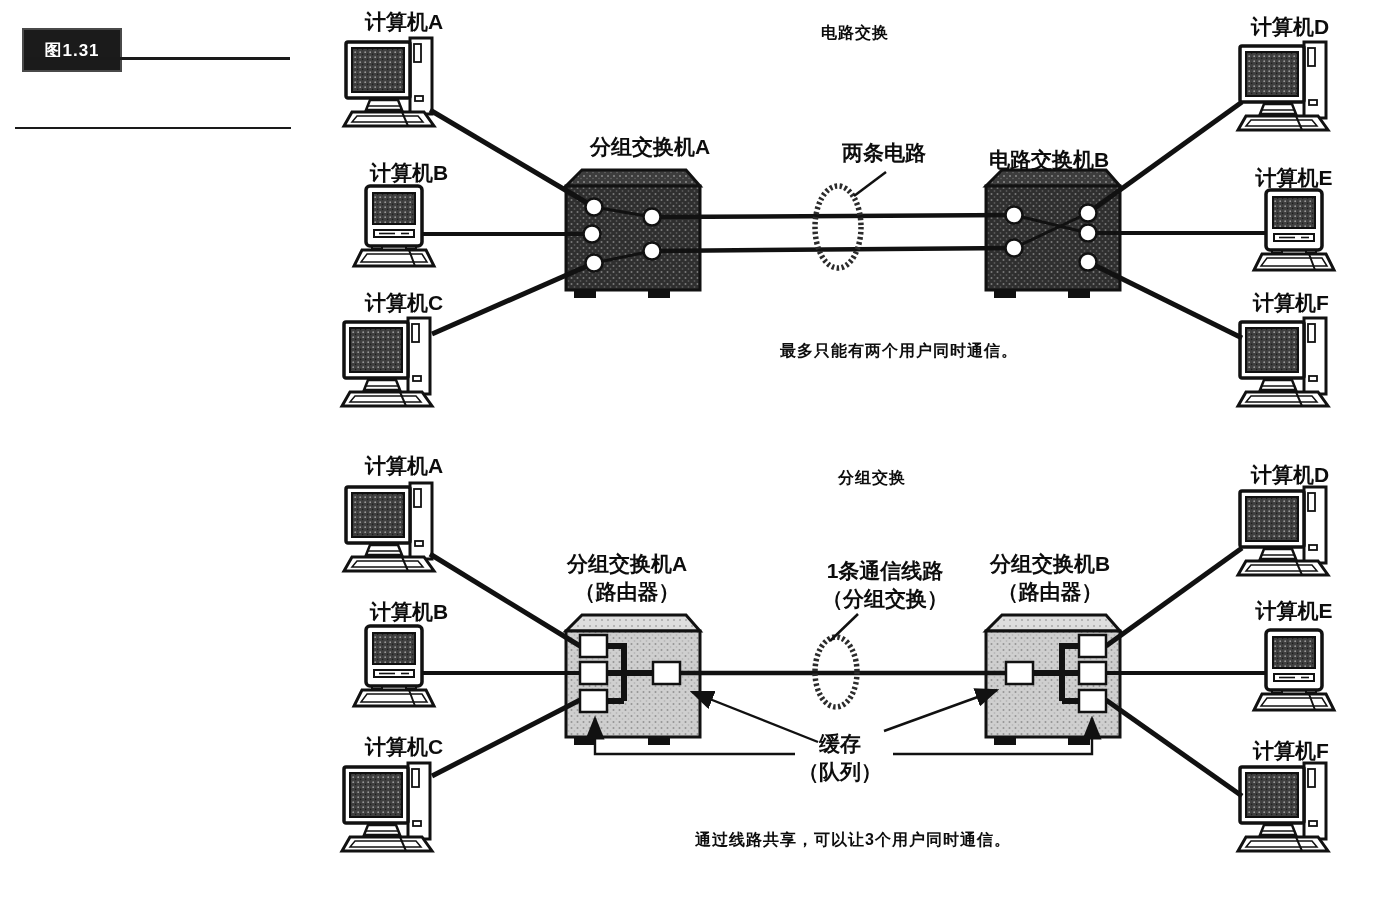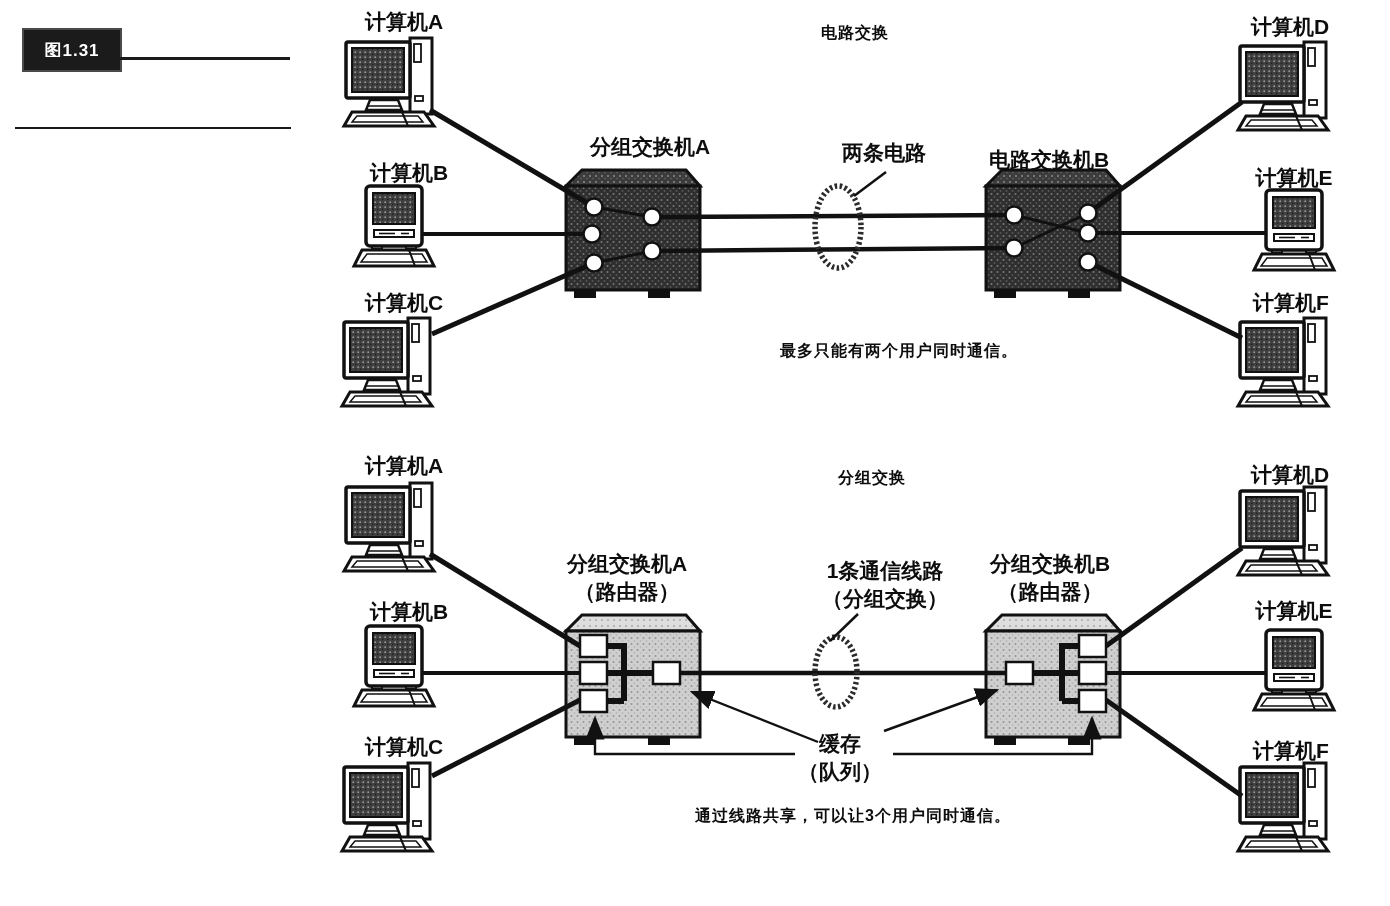--- a/index.html
+++ b/index.html
@@ -266,13 +266,13 @@
   <div>（分组交换）</div>
 </div>
 <div class="lbl s21 two" style="left:1050px;top:570px;">
   <div>分组交换机B</div>
   <div>（路由器）</div>
 </div>
 <div class="lbl s21 two" style="left:840px;top:750px;">
   <div>缓存</div>
   <div>（队列）</div>
 </div>
-<div class="lbl s23" style="left:853px;top:816px;">通过线路共享，可以让3个用户同时通信。</div>
+<div class="lbl s23" style="left:853px;top:840px;">通过线路共享，可以让3个用户同时通信。</div>
 
 </body></html>

